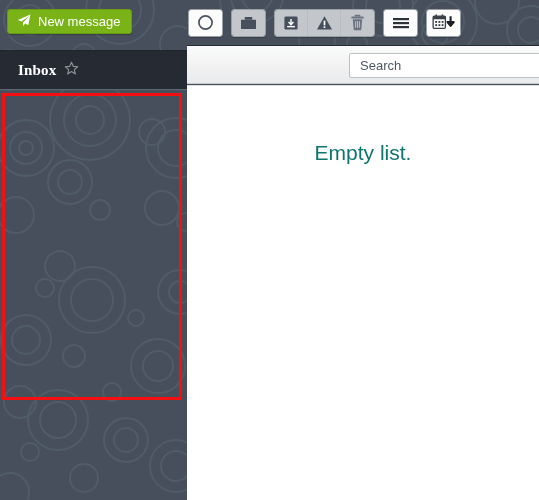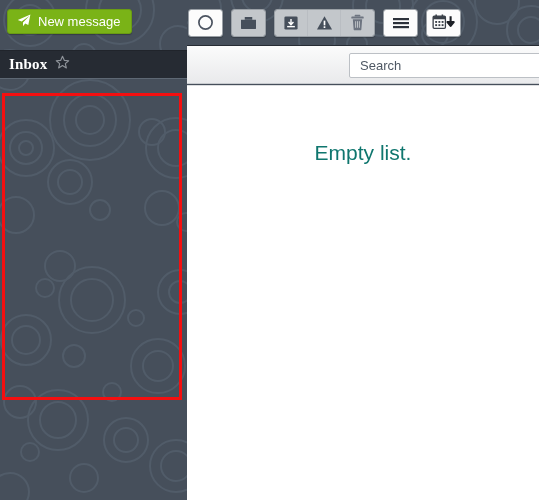--- a/index.html
+++ b/index.html
@@ -60,27 +60,27 @@
     font-size: 13px;
     font-family: "Liberation Sans", sans-serif;
     box-sizing: border-box;
     cursor: pointer;
     box-shadow: 0 1px 1px rgba(0,0,0,.25);
   }
   .plane-icon { display:block; }
 
   .inbox-header {
     position: relative;
-    height: 29px;
+    height: 40px;
     background: #262b33;
     border-top: 1px solid #20242b;
     border-bottom: 1px solid #5e6874;
     display: flex;
     align-items: center;
-    padding-left: 9px;
+    padding-left: 18px;
     gap: 7px;
     z-index: 2;
     box-sizing: border-box;
   }
   .inbox-title {
     color: #ffffff;
     font-family: "Liberation Serif", serif;
     font-weight: bold;
     font-size: 15px;
     letter-spacing: .2px;

